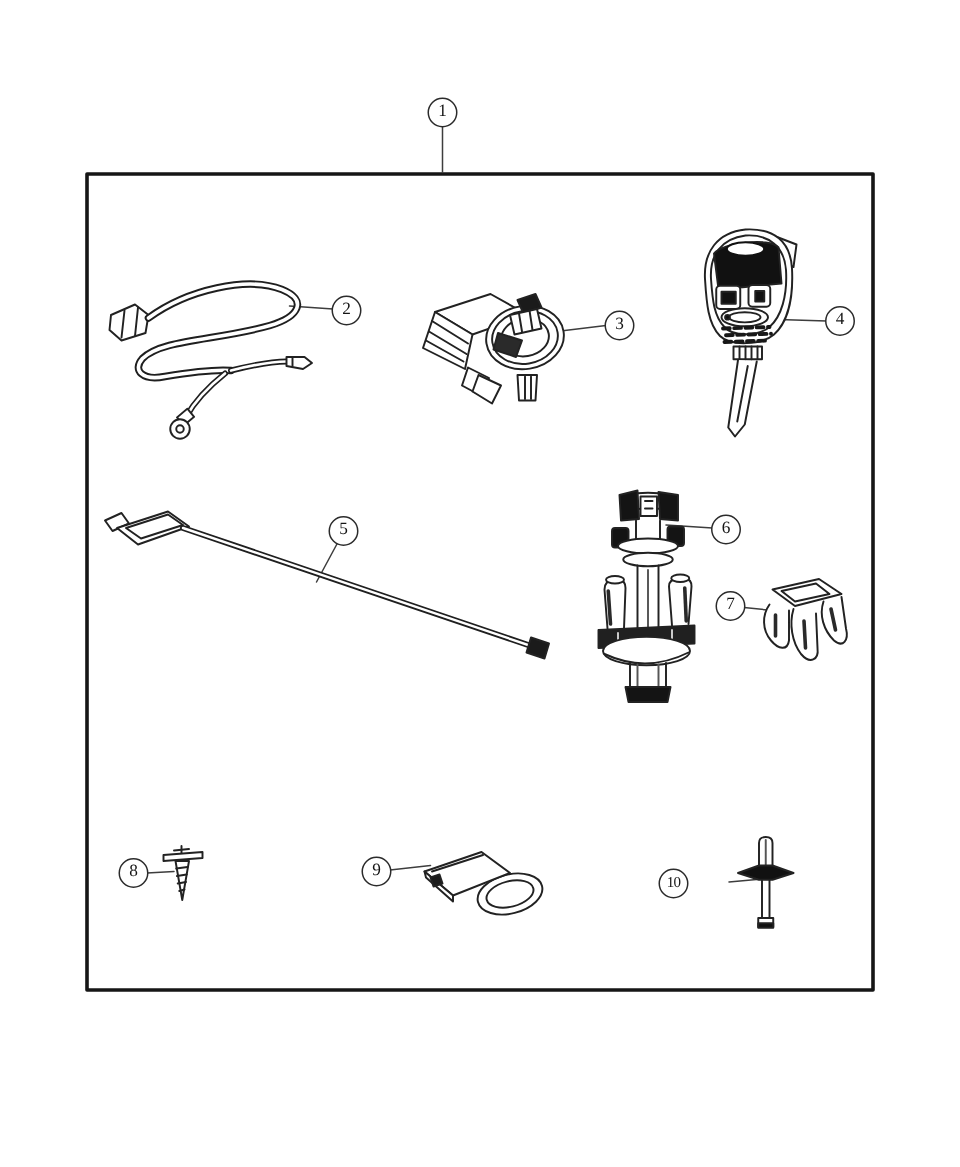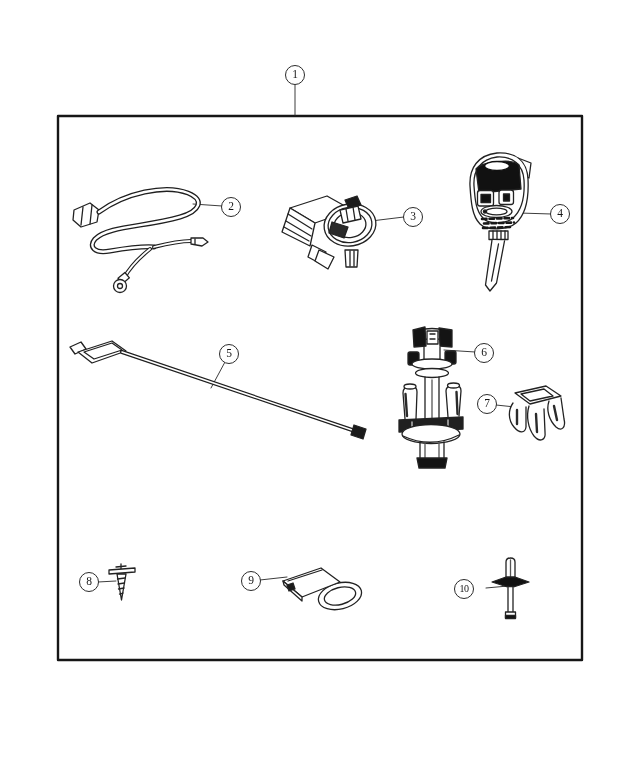--- a/index.html
+++ b/index.html
@@ -221,17 +221,17 @@
     </div>
   <div class="callout" style="left:487px;top:404px;">
       <span>7</span>
     </div>
   <div class="callout" style="left:89px;top:582px;">
       <span>8</span>
     </div>
   <div class="callout" style="left:251px;top:581px;">
       <span>9</span>
     </div>
-  <div class="callout two-digit" style="left:464px;top:589px;justify-content:center;">
+  <div class="callout two-digit" style="left:449px;top:589px;justify-content:center;">
       <span>10</span>
     </div>
 
 </div>
 
 </body></html>

